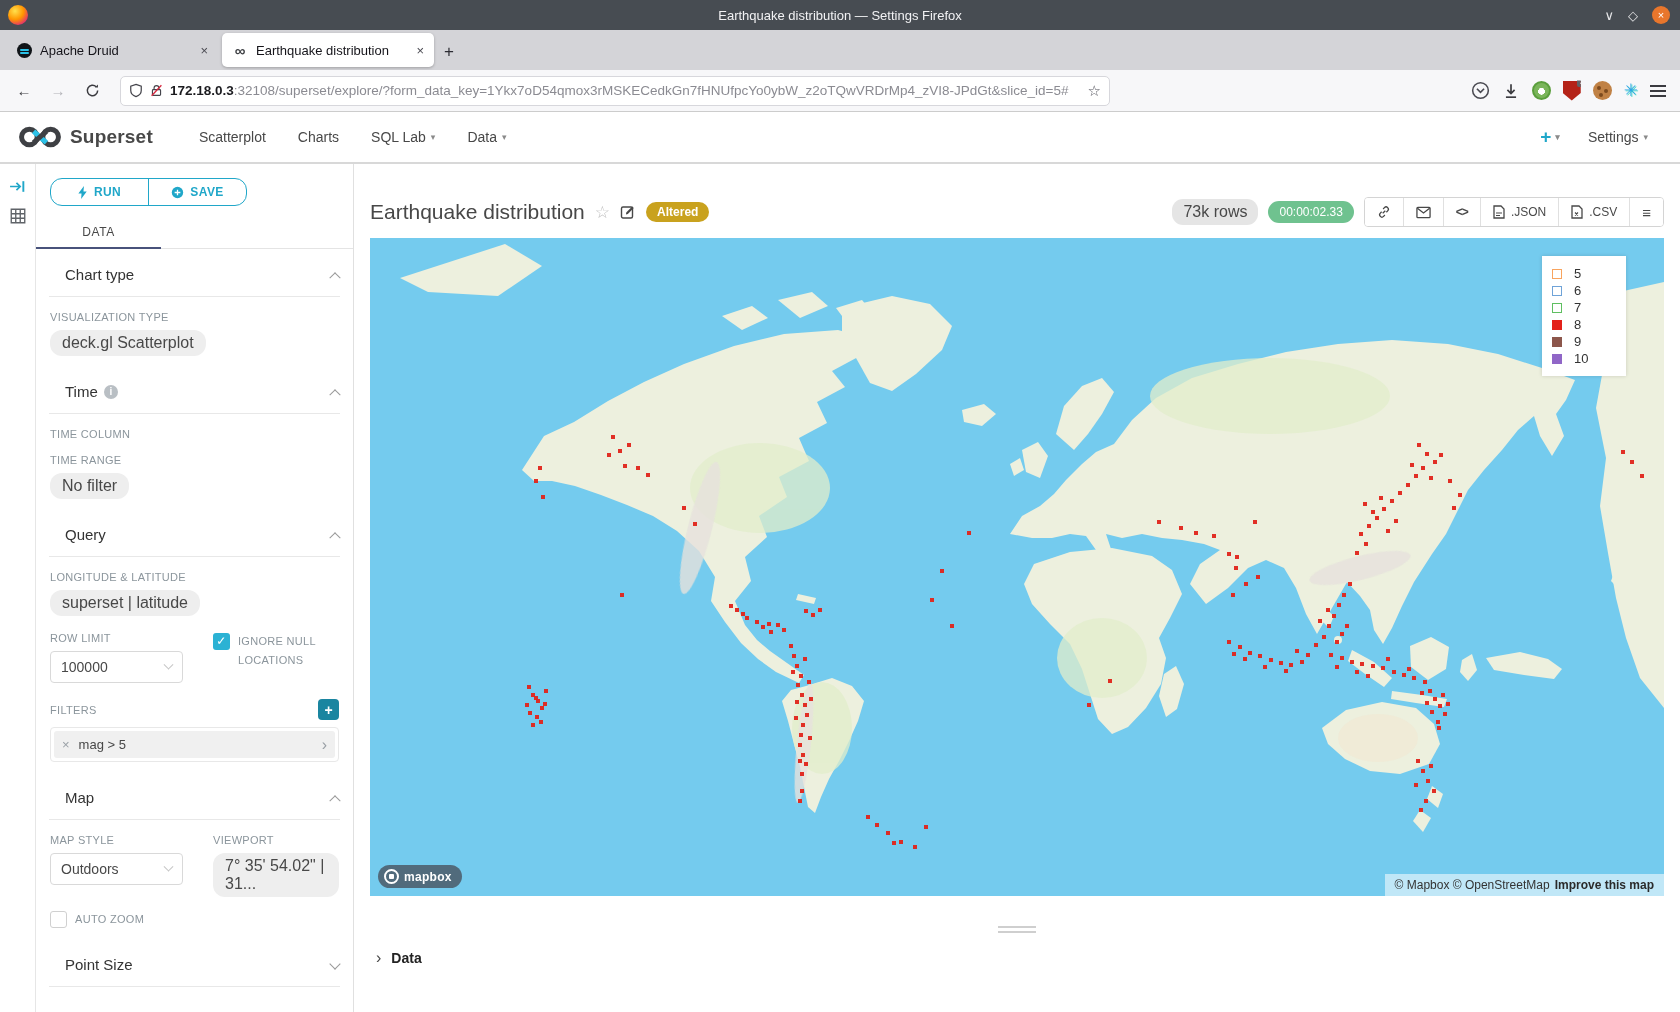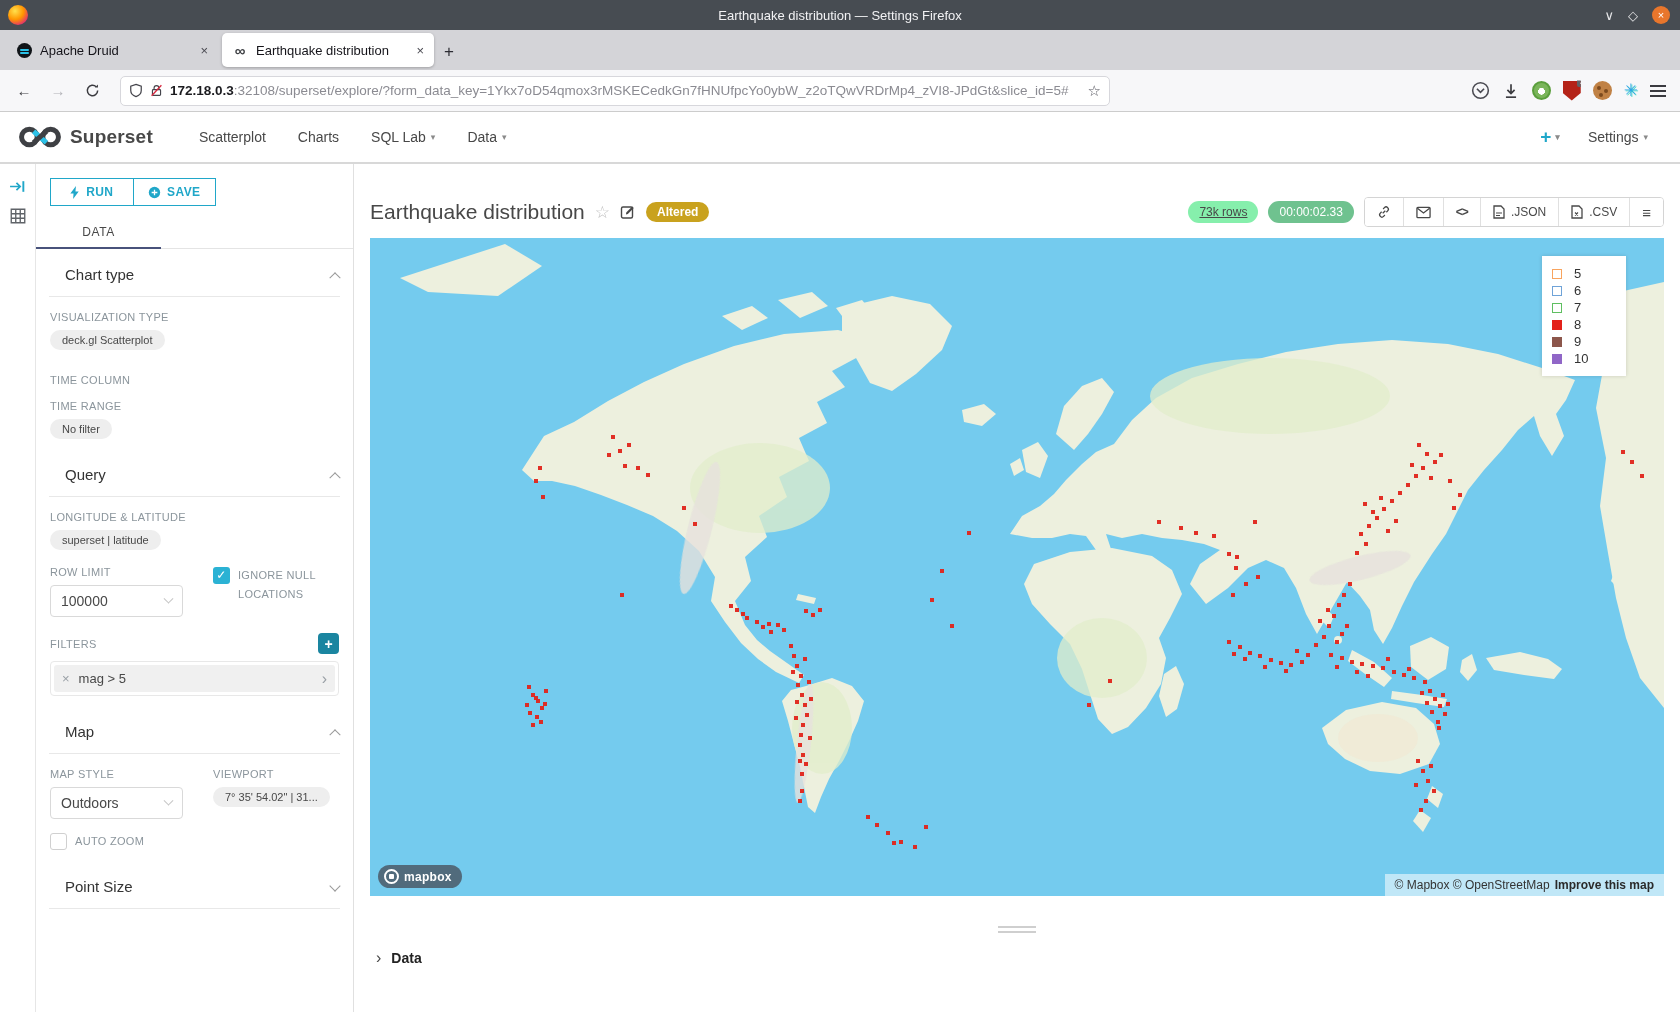--- a/index.html
+++ b/index.html
@@ -65,41 +65,41 @@
   .plus-btn { color:#20a7c9; font-size:19px; font-weight:bold; display:flex; align-items:center; gap:4px; }
   .settings { font-size:14px; color:#484848; display:flex; align-items:center; gap:5px; }
 
   
   .content { flex:1; display:flex; min-height:0; }
   .rail { width:36px; border-right:1px solid #e6e6e6; padding-top:14px; display:flex;
     flex-direction:column; align-items:center; gap:12px; flex:0 0 auto; }
   .controls { width:318px; border-right:1px solid #e0e0e0; padding:14px 13px 0 13px;
     overflow:hidden; flex:0 0 auto; }
 
-  .runsave { display:flex; border:1px solid #20a7c9; border-radius:0; height:28px; width:166px; margin-left:1px; }
+  .runsave { display:flex; border:1px solid #20a7c9; border-radius:12px; height:28px; width:197px; margin-left:1px; }
   .runsave .btn { flex:1; display:flex; align-items:center; justify-content:center; gap:6px;
     color:#20a7c9; font-size:12px; font-weight:bold; letter-spacing:.4px; }
   .runsave .btn + .btn { border-left:1px solid #20a7c9; }
 
   .paneltabs { display:flex; margin:10px -13px 0 -13px; border-bottom:1px solid #e4e4e4; }
   .ptab { width:125px; text-align:center; font-size:12px; color:#484848; letter-spacing:.6px;
     padding:9px 0 8px 0; border-bottom:2px solid #48527b; margin-bottom:-1px; }
 
   .section-h { display:flex; align-items:center; justify-content:space-between;
     padding:17px 1px 13px 1px; border-bottom:1px solid #e8e8e8; }
   .section-h .sh-label { font-size:15px; color:#333; display:flex; align-items:center; gap:6px;margin-left:15px; }
   .chev { width:8px; height:8px; border-right:1.6px solid #999; border-bottom:1.6px solid #999; }
   .chev.up { transform:rotate(-135deg) translate(-2px,-2px); }
   .chev.down { transform:rotate(45deg); }
   .info-i { width:14px; height:14px; border-radius:50%; background:#b9bfc4; color:#fff;
     font-size:10px; display:flex; align-items:center; justify-content:center; font-weight:bold; }
   .sec-body { padding:14px 1px 10px 1px; }
   .ctl-label { font-size:11px; color:#8b959c; letter-spacing:.3px; margin-bottom:7px; }
   .pill { display:inline-block; background:#eeeeee; border-radius:12px; padding:4px 12px;
-    font-size:11px; color:#484848; }
+    font-size:16px; color:#484848; }
   .select { height:32px; border:1px solid #d9d9d9; border-radius:4px; background:#fff;
     display:flex; align-items:center; padding:0 10px; gap:8px; font-size:14px; color:#484848; }
   .select .sel-caret { margin-left:auto; width:7px; height:7px; border-right:1.4px solid #c4c4c4;
     border-bottom:1.4px solid #c4c4c4; transform:rotate(45deg) translate(-2px,-2px); }
   .two-col { display:flex; gap:30px; margin-top:16px; }
   .col-l { width:133px; flex:0 0 auto; }
   .col-r { flex:1; }
   .checkline { display:flex; gap:8px; font-size:11px; color:#8b959c; letter-spacing:.3px; line-height:1.7; }
   .checkbox { width:17px; height:17px; border-radius:3px; flex:0 0 auto; margin-top:1px;
     display:flex; align-items:center; justify-content:center; }
@@ -115,21 +115,21 @@
   .filter-arrow { margin-left:auto; color:#9aa0a6; font-size:16px; line-height:1; }
 
   
   .main { flex:1; display:flex; flex-direction:column; padding:0 16px; min-width:0; }
   .chart-header { height:74px; padding-top:22px; display:flex; align-items:center; gap:10px; }
   .chart-title { font-size:21px; color:#484848; }
   .star-ico { color:#c0c0c0; font-size:17px; }
   .badge-altered { background:#c9a21e; color:#fff; font-size:12px; border-radius:11px;
     padding:3px 11px; font-weight:bold; }
   .header-right { margin-left:auto; display:flex; align-items:center; gap:10px; }
-  .badge-rows { background:#86efac; color:#484848; font-size:12px; border-radius:11px; padding:4px 11px;text-decoration:underline; }
+  .badge-rows { background:#e5e5e5; color:#484848; font-size:16px; border-radius:11px; padding:4px 11px; }
   .badge-timer { background:#6fc28f; color:#fff; font-size:12px; border-radius:11px; padding:4px 11px; }
   .btn-group { display:flex; border:1px solid #d4d4d4; border-radius:4px; height:30px; overflow:hidden; }
   .bg-btn { display:flex; align-items:center; justify-content:center; gap:6px; padding:0 12px;
     font-size:12px; color:#484848; border-left:1px solid #e0e0e0; background:#fff; }
   .bg-btn:first-child { border-left:none; }
   .code-glyph { font-size:12px; font-weight:bold; letter-spacing:-1px; }
 
   .mapwrap { position:relative; width:1294px; height:658px; background:#74cbee; overflow:hidden; flex:0 0 auto; }
   .mapwrap svg.world { position:absolute; inset:0; }
   .pt { position:absolute; width:4px; height:4px; background:#e0241a; opacity:.95; }
@@ -301,20 +301,27 @@
 
       <div class="section-h">
         <span class="sh-label">Chart type</span>
         <span class="chev up"></span>
       </div>
       <div class="sec-body">
         <div class="ctl-label">VISUALIZATION TYPE</div>
         <span class="pill">deck.gl Scatterplot</span>
       </div>
 
+      <div class="section-h">
+        <span class="sh-label">
+            <span>Time</span>
+            <span class="info-i">i</span>
+          </span>
+        <span class="chev up"></span>
+      </div>
       <div class="sec-body">
         <div class="ctl-label">TIME COLUMN</div>
         <div class="ctl-label" style="margin-top:14px;">TIME RANGE</div>
         <span class="pill">No filter</span>
       </div>
 
       <div class="section-h">
         <span class="sh-label">Query</span>
         <span class="chev up"></span>
       </div>

